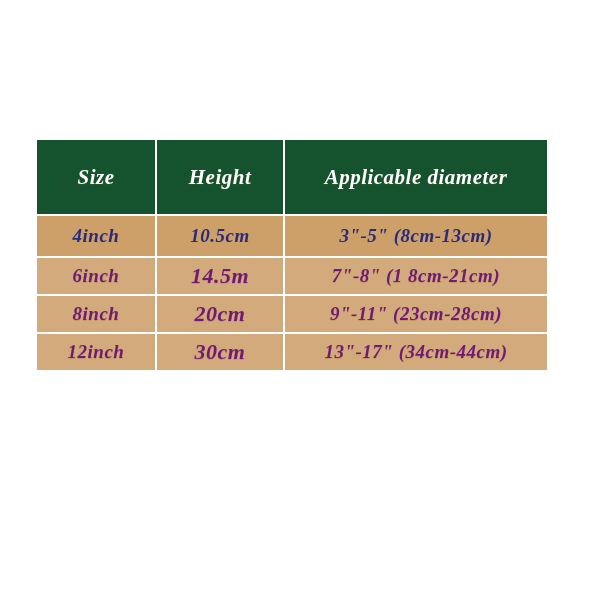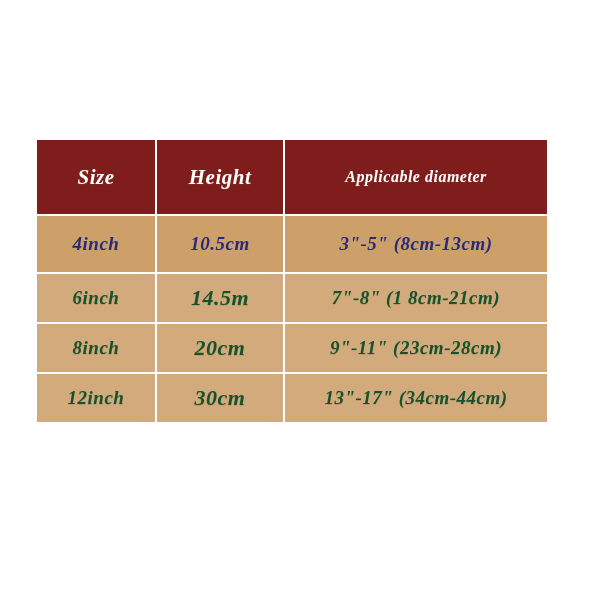--- a/index.html
+++ b/index.html
@@ -37,41 +37,41 @@
     padding: 0;
     margin: 0;
     text-align: center;
     vertical-align: middle;
     font-weight: bold;
     font-style: italic;
     letter-spacing: 0.5px;
   }
   thead th {
     height: 74px;
-    background: #7f1d1d;
+    background: #14532d;
     color: #ffffff;
     font-size: 21px;
     font-style: normal;
     font-weight: bold;
     letter-spacing: 1px;
     text-shadow: 0 1px 0 rgba(120,80,20,0.25);
   }
   thead th.hdr-diameter {
-    font-size: 16px;
+    font-size: 21px;
   }
   tbody tr td {
-    height: 48px;
+    height: 36px;
     font-size: 19px;
-    color: #14532d;
+    color: #701a75;
     text-shadow: 0 1px 0 rgba(120,80,20,0.2);
   }
   tbody tr.row-0 td {
     background: #cda06a;
     color: #2a2a7a;
-    height: 56px;
+    height: 40px;
     text-shadow: none;
   }
   tbody tr.row-1 td,
   tbody tr.row-2 td,
   tbody tr.row-3 td,
   tbody tr.row-4 td {
     background: #d3aa7c;
   }
   tbody td.col-size {
     font-size: 19px;

